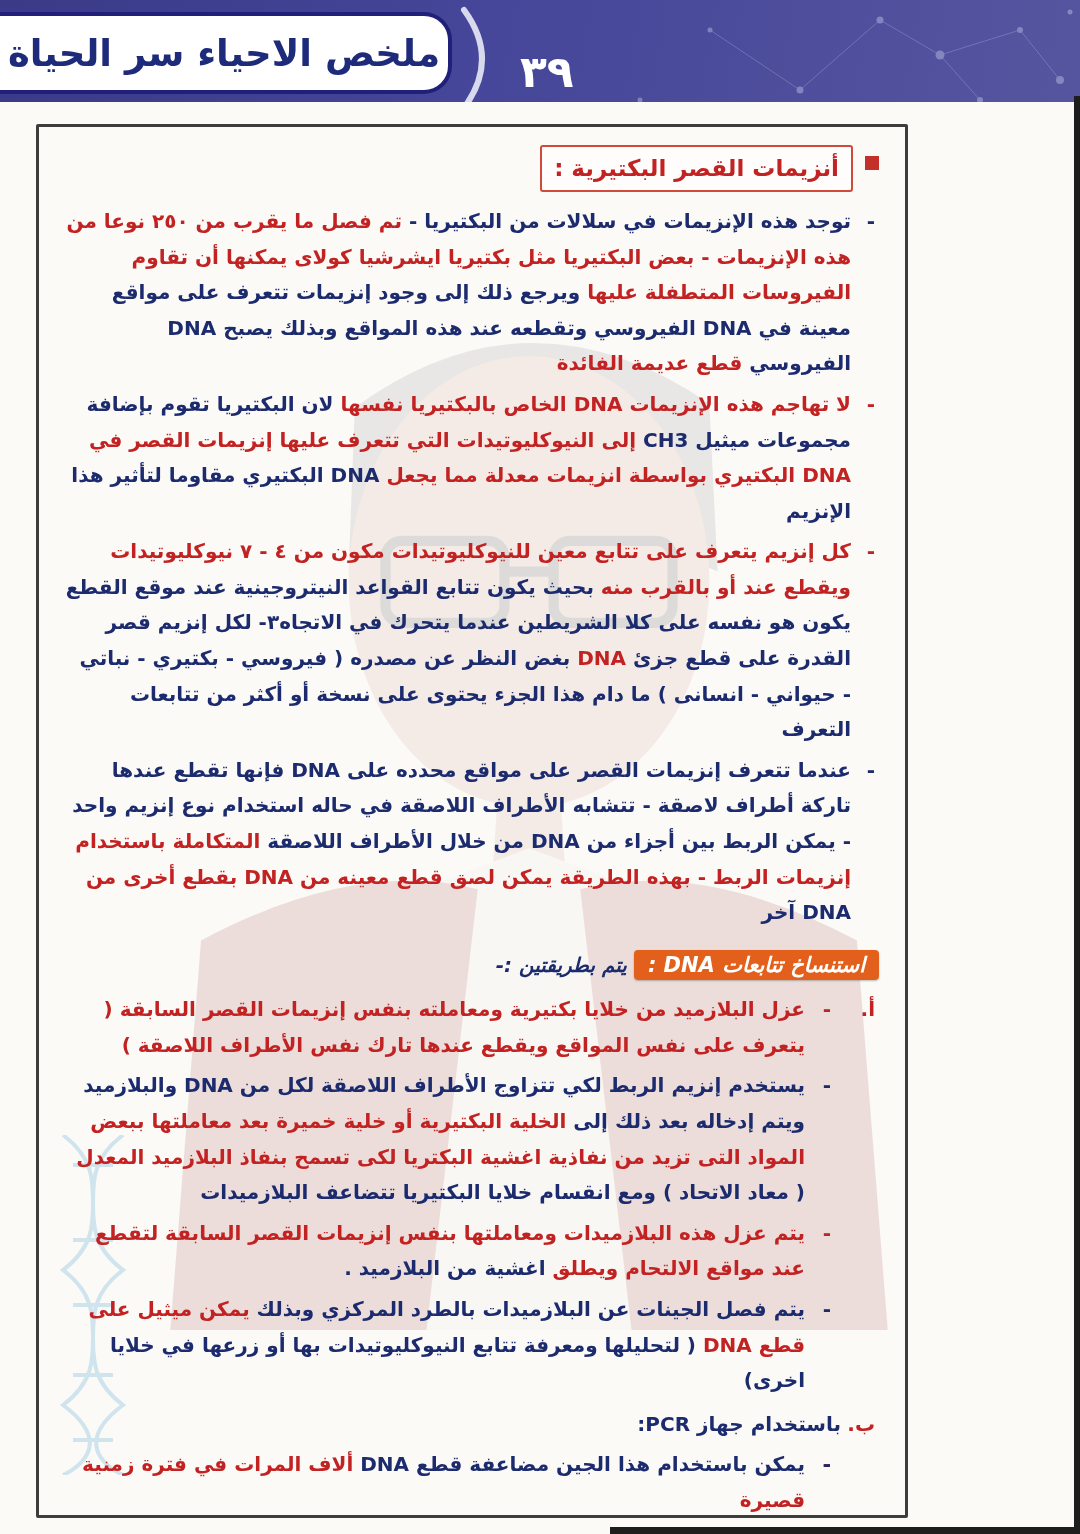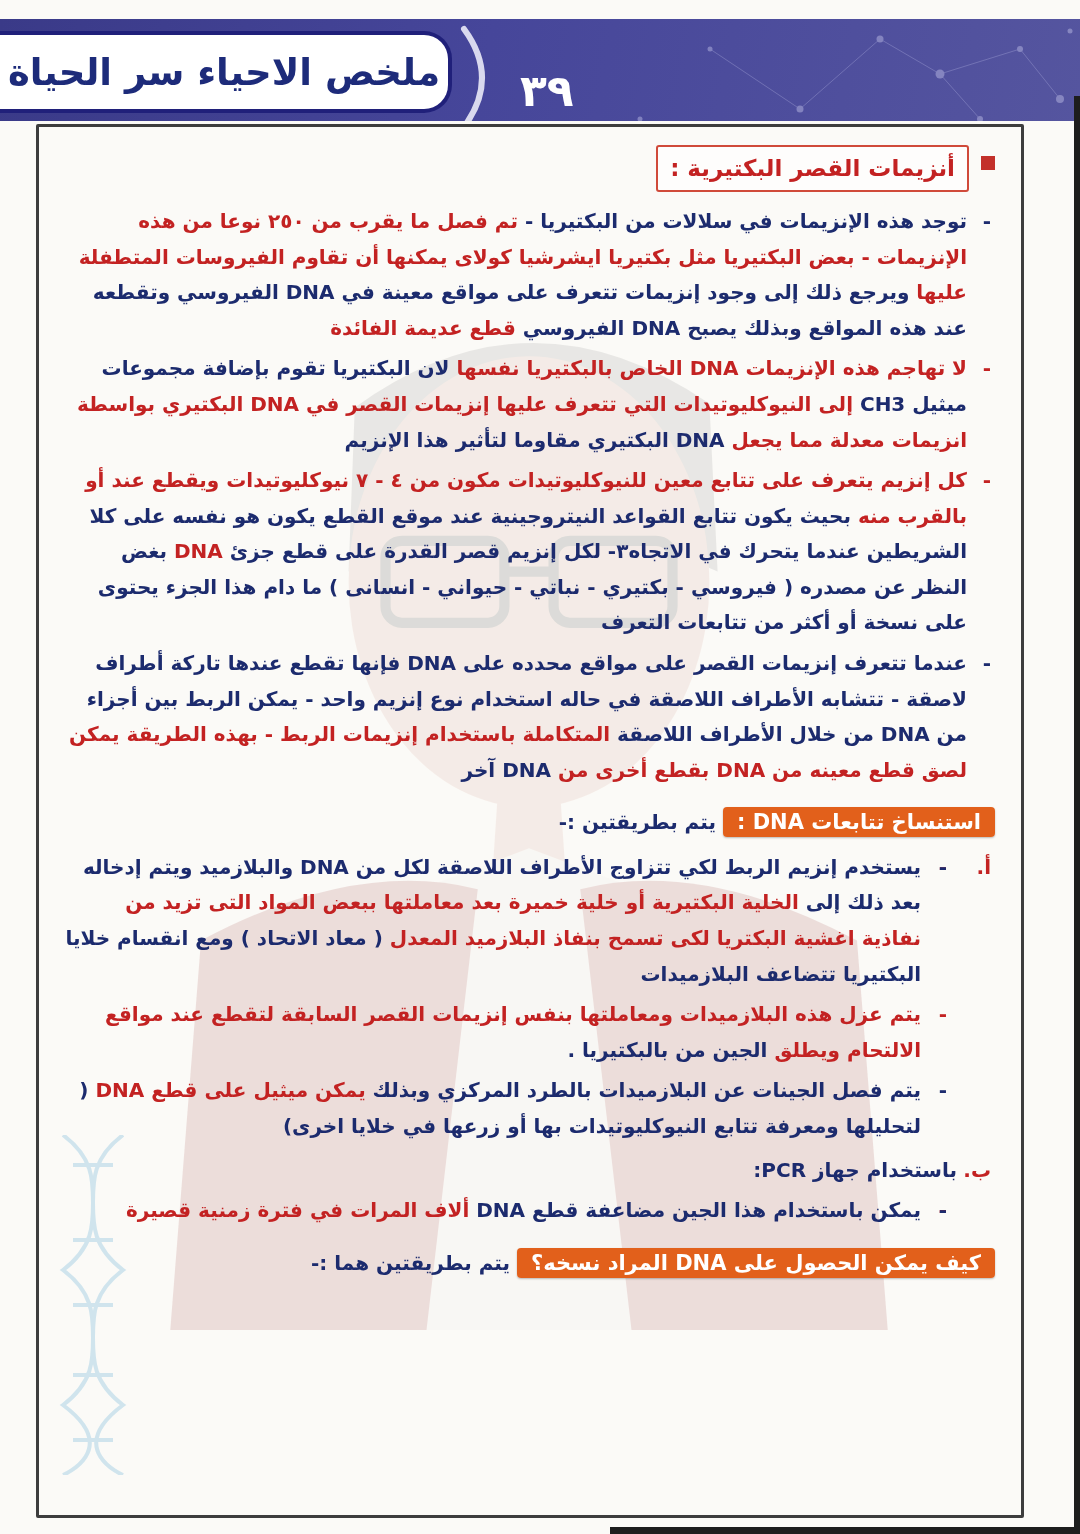--- a/index.html
+++ b/index.html
@@ -16,42 +16,41 @@
     font-family:"DejaVu Sans", sans-serif;
     direction:rtl;
   }
   .page{position:relative;width:1080px;height:1534px;background:#fbfaf7;}
 
   
   .header{
     position:absolute;left:0;top:0;width:1080px;height:102px;
     background:linear-gradient(100deg,#3a3a88 0%,#46469a 45%,#55559f 100%);
     overflow:hidden;
-    margin-top:19px;
   }
   .net{position:absolute;right:0;top:0;opacity:.45;}
   .title-box{
     position:absolute;left:0;top:12px;width:452px;height:82px;
     background:#ffffff;border:4px solid #20207a;border-left:none;
     border-radius:0 28px 28px 0;
     display:flex;align-items:center;justify-content:center;
     z-index:2;
   }
   .title-box span{
     color:#1d2b7a;font-size:37px;font-weight:bold;white-space:nowrap;
   }
   .bracket{position:absolute;left:456px;top:4px;z-index:2;}
   .page-number{
     position:absolute;left:520px;top:46px;color:#ffffff;
     font-size:44px;font-weight:bold;z-index:2;
   }
 
   
   .frame{
-    position:absolute;left:36px;top:124px;width:988px;height:1394px;
+    position:absolute;left:36px;top:124px;width:872px;height:1394px;
     border:3px solid #3d3d3d;border-radius:2px;
     padding:16px 26px 10px 26px;
     background:transparent;overflow:hidden;
   }
   .scientist{position:absolute;left:80px;top:130px;z-index:0;opacity:.17;}
   .dna{position:absolute;left:8px;bottom:40px;z-index:0;opacity:.30;}
 
   .blocks{position:relative;z-index:2;}
   .block{
     position:relative;margin:5px 0;text-align:right;
@@ -70,21 +69,21 @@
   }
 
   .block.dash{padding-right:28px;}
   .block.dash .marker{position:absolute;right:4px;top:0;font-weight:bold;}
   .block.dash.indent-1{padding-right:74px;}
   .block.dash.indent-1 .marker{right:48px;}
 
   .block.lettered{padding-right:38px;margin-top:8px;}
   .block.lettered .marker{position:absolute;right:4px;top:0;color:var(--red);}
 
-  .block.section{margin-top:16px;margin-bottom:8px;}
+  .block.section{margin-top:16px;margin-bottom:8px;font-style:italic;}
   .block.section .highlight{
     background:var(--highlight);color:#ffffff;
     padding:3px 14px;border-radius:4px;font-size:21px;
     box-shadow:0 1px 2px rgba(0,0,0,.25);
   }
 
   .marker.red{color:var(--red);}
   .marker.navy{color:var(--navy);}
 
   
@@ -164,23 +163,23 @@
     </svg>
 
     <div class="blocks" id="blocks">
         <div class="block badge"><span class="runs"><span class="run red">أنزيمات القصر البكتيرية :</span></span></div>
         <div class="block dash"><span class="marker navy">-</span><span class="runs"><span class="run navy">توجد هذه الإنزيمات في سلالات من البكتيريا - </span><span class="run red">تم فصل ما يقرب من ٢٥٠ نوعا من هذه الإنزيمات - بعض البكتيريا مثل بكتيريا ايشرشيا كولاى يمكنها أن تقاوم الفيروسات المتطفلة عليها </span><span class="run navy">ويرجع ذلك إلى وجود إنزيمات تتعرف على مواقع معينة في DNA الفيروسي وتقطعه عند هذه المواقع وبذلك يصبح DNA الفيروسي </span><span class="run red">قطع عديمة الفائدة</span></span></div>
         <div class="block dash"><span class="marker red">-</span><span class="runs"><span class="run red">لا تهاجم هذه الإنزيمات DNA الخاص بالبكتيريا نفسها </span><span class="run navy">لان البكتيريا تقوم بإضافة مجموعات ميثيل CH3 </span><span class="run red">إلى النيوكليوتيدات التي تتعرف عليها إنزيمات القصر في DNA البكتيري بواسطة انزيمات معدلة مما يجعل </span><span class="run navy">DNA البكتيري مقاوما لتأثير هذا الإنزيم</span></span></div>
         <div class="block dash"><span class="marker red">-</span><span class="runs"><span class="run red">كل إنزيم يتعرف على تتابع معين للنيوكليوتيدات مكون من ٤ - ٧ نيوكليوتيدات ويقطع عند أو بالقرب منه </span><span class="run navy">بحيث يكون تتابع القواعد النيتروجينية عند موقع القطع يكون هو نفسه على كلا الشريطين عندما يتحرك في الاتجاه٣- لكل إنزيم قصر القدرة على قطع جزئ </span><span class="run red">DNA </span><span class="run navy">بغض النظر عن مصدره ( فيروسي - بكتيري - نباتي - حيواني - انسانى )   ما دام هذا الجزء يحتوى على نسخة أو أكثر من تتابعات التعرف</span></span></div>
         <div class="block dash"><span class="marker navy">-</span><span class="runs"><span class="run navy">عندما تتعرف إنزيمات القصر على مواقع محدده على DNA فإنها تقطع عندها تاركة أطراف لاصقة - تتشابه الأطراف اللاصقة في حاله استخدام نوع إنزيم واحد - يمكن الربط بين أجزاء من DNA من خلال الأطراف اللاصقة </span><span class="run red">المتكاملة باستخدام إنزيمات الربط - بهذه الطريقة يمكن لصق قطع معينه من DNA بقطع أخرى من </span><span class="run navy">DNA آخر</span></span></div>
         <div class="block section"><span class="highlight">استنساخ تتابعات DNA :</span><span class="runs"><span class="run navy"> يتم بطريقتين :-</span></span></div>
         <div class="block lettered"><span class="marker">أ.</span></div>
-        <div class="block dash indent-1"><span class="marker red">-</span></div>
+        <div class="block dash indent-1"><span class="marker red">-</span><span class="runs"><span class="run red">عزل البلازميد من خلايا بكتيرية ومعاملته بنفس إنزيمات القصر السابقة ( يتعرف على نفس المواقع ويقطع عندها تارك نفس الأطراف اللاصقة )</span></span></div>
         <div class="block dash indent-1"><span class="marker navy">-</span><span class="runs"><span class="run navy">يستخدم إنزيم الربط لكي تتزاوج الأطراف اللاصقة لكل من DNA والبلازميد ويتم إدخاله بعد ذلك إلى </span><span class="run red">الخلية البكتيرية أو خلية خميرة بعد معاملتها ببعض المواد التى تزيد من نفاذية اغشية البكتريا لكى تسمح بنفاذ البلازميد المعدل </span><span class="run navy">( معاد الاتحاد ) ومع انقسام خلايا البكتيريا تتضاعف البلازميدات</span></span></div>
-        <div class="block dash indent-1"><span class="marker red">-</span><span class="runs"><span class="run red">يتم عزل هذه البلازميدات ومعاملتها بنفس إنزيمات القصر السابقة لتقطع عند مواقع الالتحام ويطلق </span><span class="run navy">الجين من بالبكتيريا .</span></span></div>
+        <div class="block dash indent-1"><span class="marker red">-</span><span class="runs"><span class="run red">يتم عزل هذه البلازميدات ومعاملتها بنفس إنزيمات القصر السابقة لتقطع عند مواقع الالتحام ويطلق </span><span class="run navy">اغشية من البلازميد .</span></span></div>
         <div class="block dash indent-1"><span class="marker navy">-</span><span class="runs"><span class="run navy">يتم فصل الجينات عن البلازميدات بالطرد المركزي وبذلك </span><span class="run red">يمكن ميثيل على قطع DNA </span><span class="run navy">( لتحليلها ومعرفة تتابع النيوكليوتيدات بها أو زرعها في خلايا اخرى)</span></span></div>
         <div class="block lettered"><span class="marker">ب.</span><span class="runs"><span class="run navy">باستخدام جهاز PCR:</span></span></div>
         <div class="block dash indent-1"><span class="marker red">-</span></div>
         <div class="block dash indent-1"><span class="marker red">-</span></div>
         <div class="block dash indent-1"><span class="marker navy">-</span><span class="runs"><span class="run navy">يمكن باستخدام هذا الجين مضاعفة قطع DNA </span><span class="run red">ألاف المرات في فترة زمنية قصيرة</span></span></div>
         <div class="block section"><span class="highlight">كيف يمكن الحصول على DNA المراد نسخه؟</span><span class="runs"><span class="run navy"> يتم بطريقتين هما :-</span></span></div>
       </div>
   </div>
 
 

